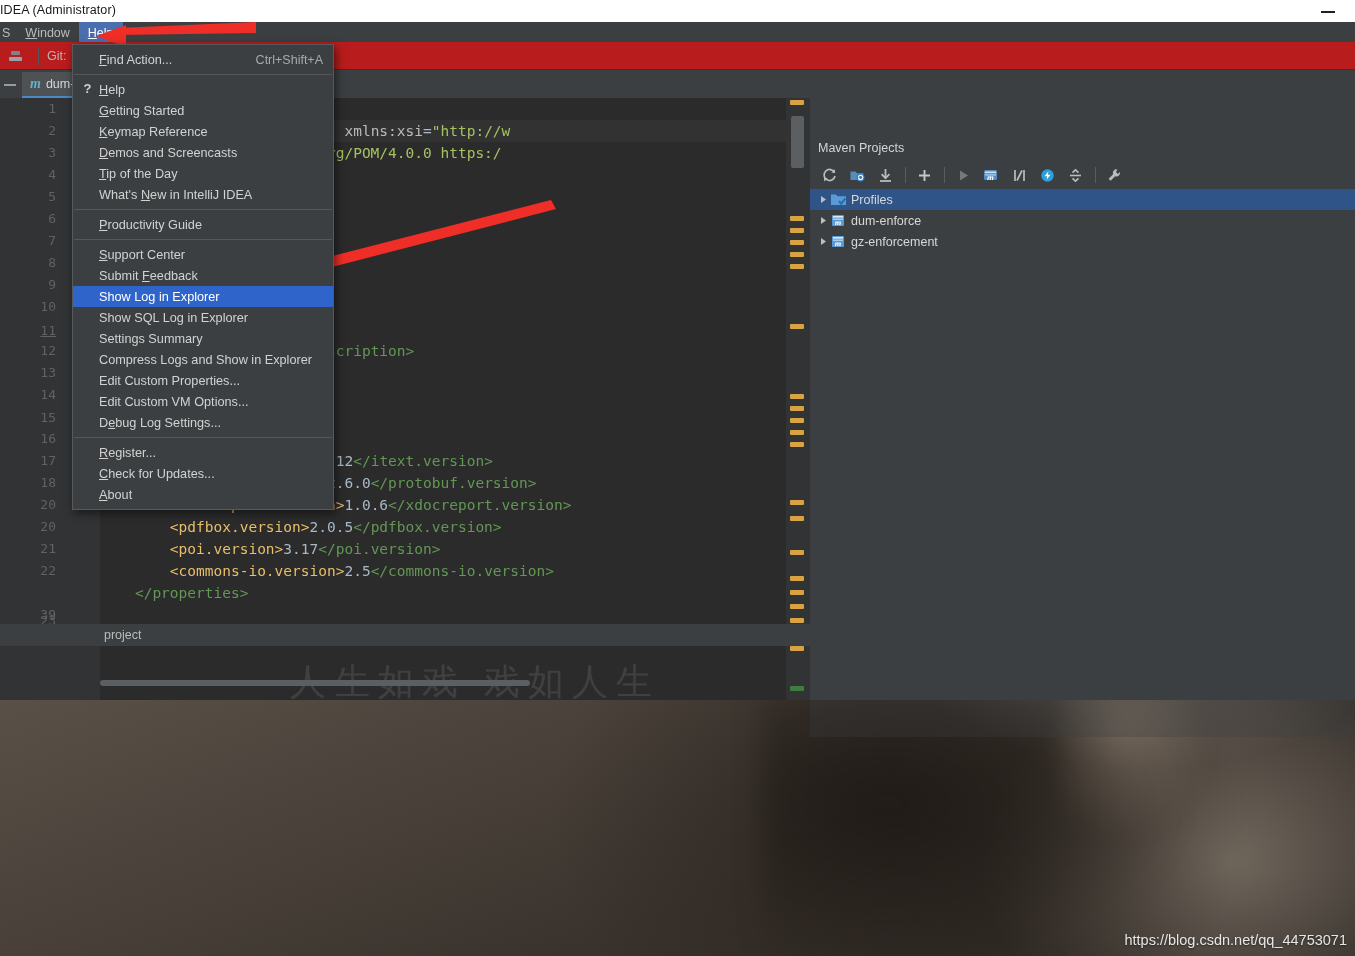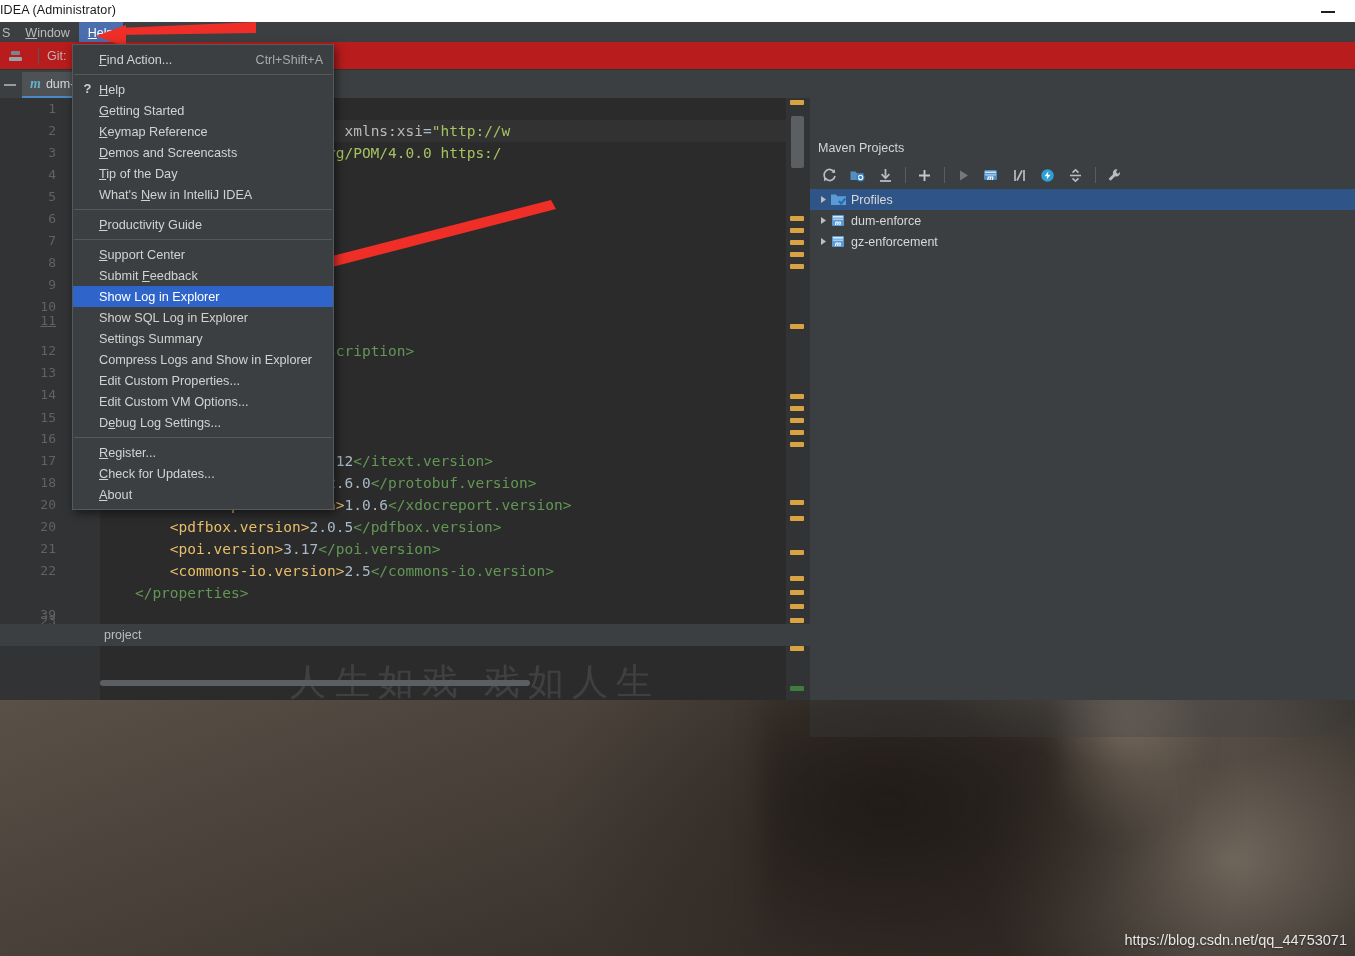--- a/index.html
+++ b/index.html
@@ -347,21 +347,21 @@
           <div class="ln" style="top: 3px;">1</div>
           <div class="ln" style="top: 25px;">2</div>
           <div class="ln" style="top: 47px;">3</div>
           <div class="ln" style="top: 69px;">4</div>
           <div class="ln" style="top: 91px;">5</div>
           <div class="ln" style="top: 113px;">6</div>
           <div class="ln" style="top: 135px;">7</div>
           <div class="ln" style="top: 157px;">8</div>
           <div class="ln" style="top: 179px;">9</div>
           <div class="ln" style="top: 201px;">10</div>
-          <div class="ln" style="top: 215px; text-decoration: underline;">11</div>
+          <div class="ln" style="top: 225px; text-decoration: underline;">11</div>
           <div class="ln" style="top: 245px;">12</div>
           <div class="ln" style="top: 267px;">13</div>
           <div class="ln" style="top: 289px;">14</div>
           <div class="ln" style="top: 312px;">15</div>
           <div class="ln" style="top: 333px;">16</div>
           <div class="ln" style="top: 355px;">17</div>
           <div class="ln" style="top: 377px;">18</div>
           <div class="ln" style="top: 399px;">20</div>
           <div class="ln" style="top: 421px;">20</div>
           <div class="ln" style="top: 443px;">21</div>

